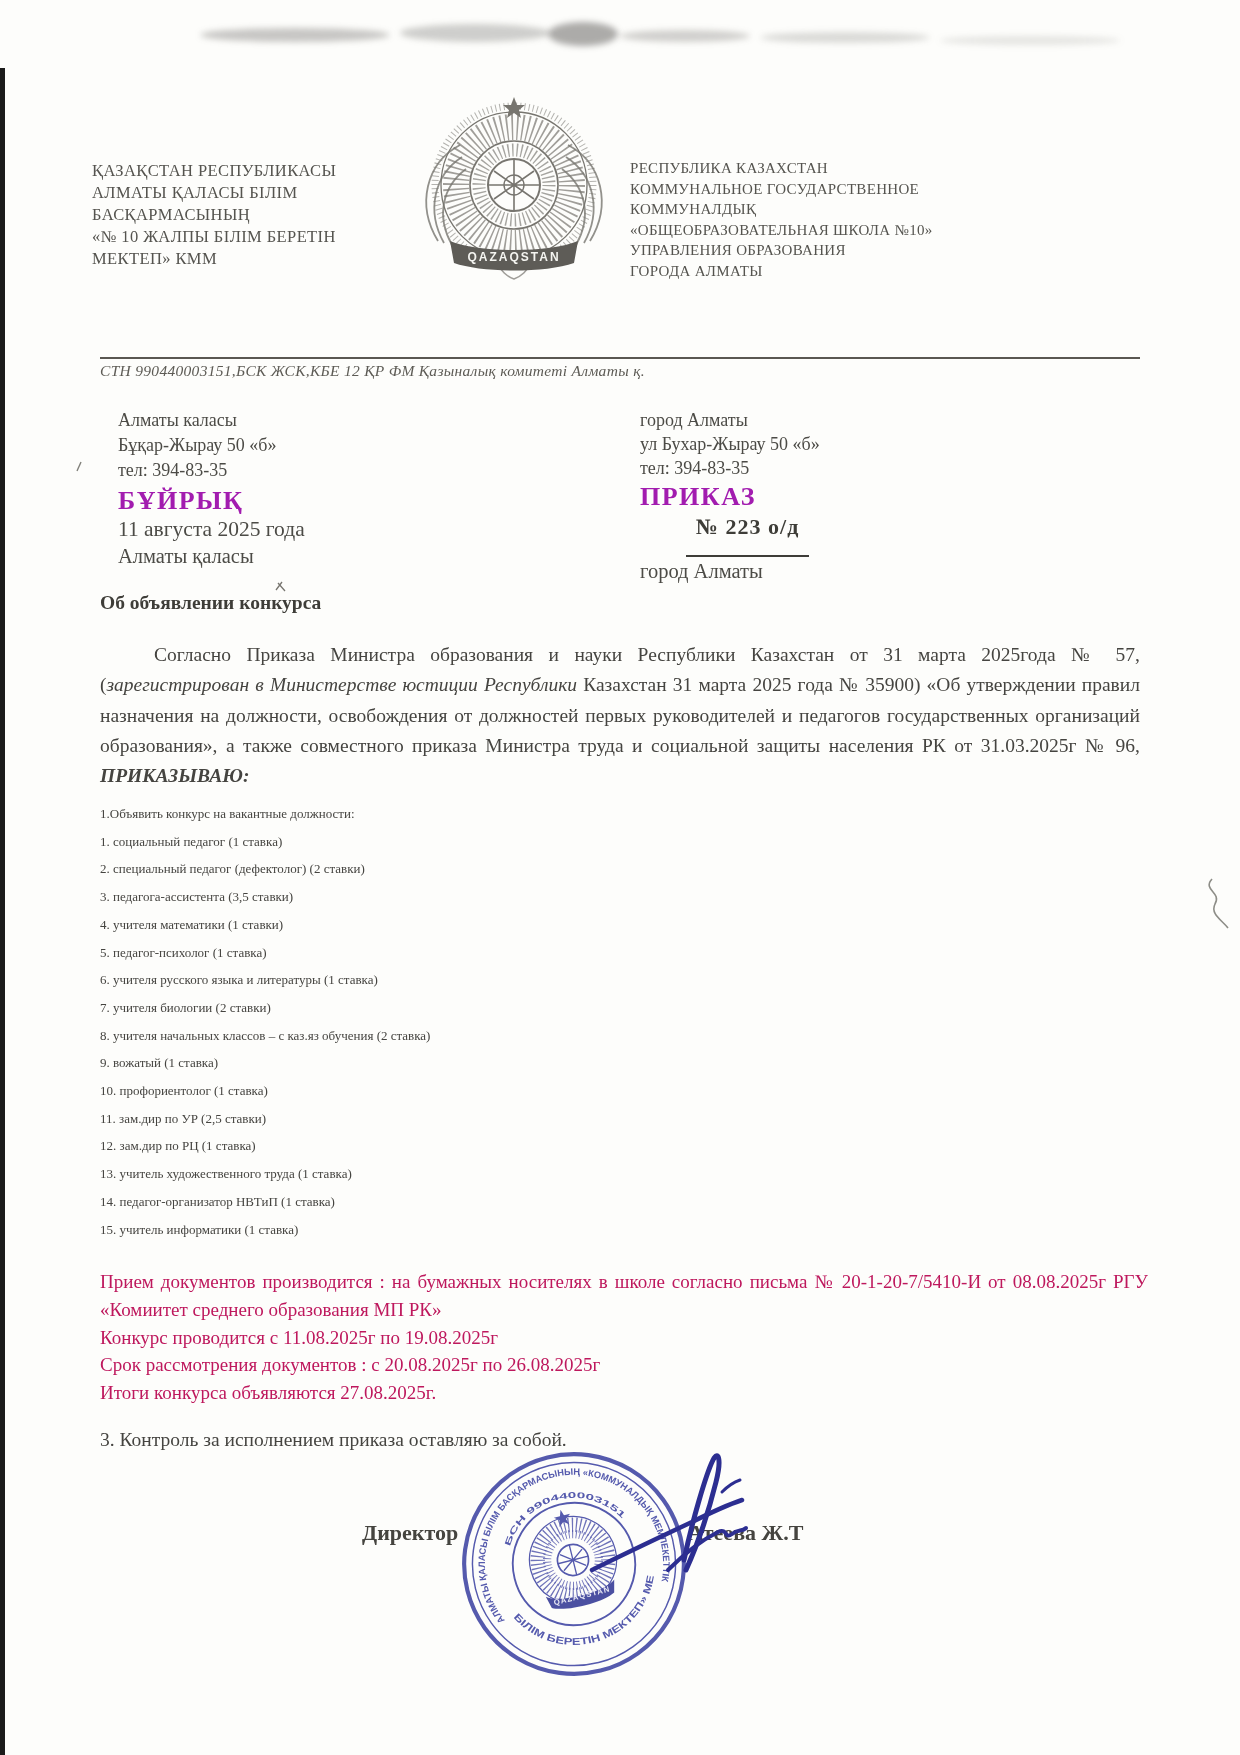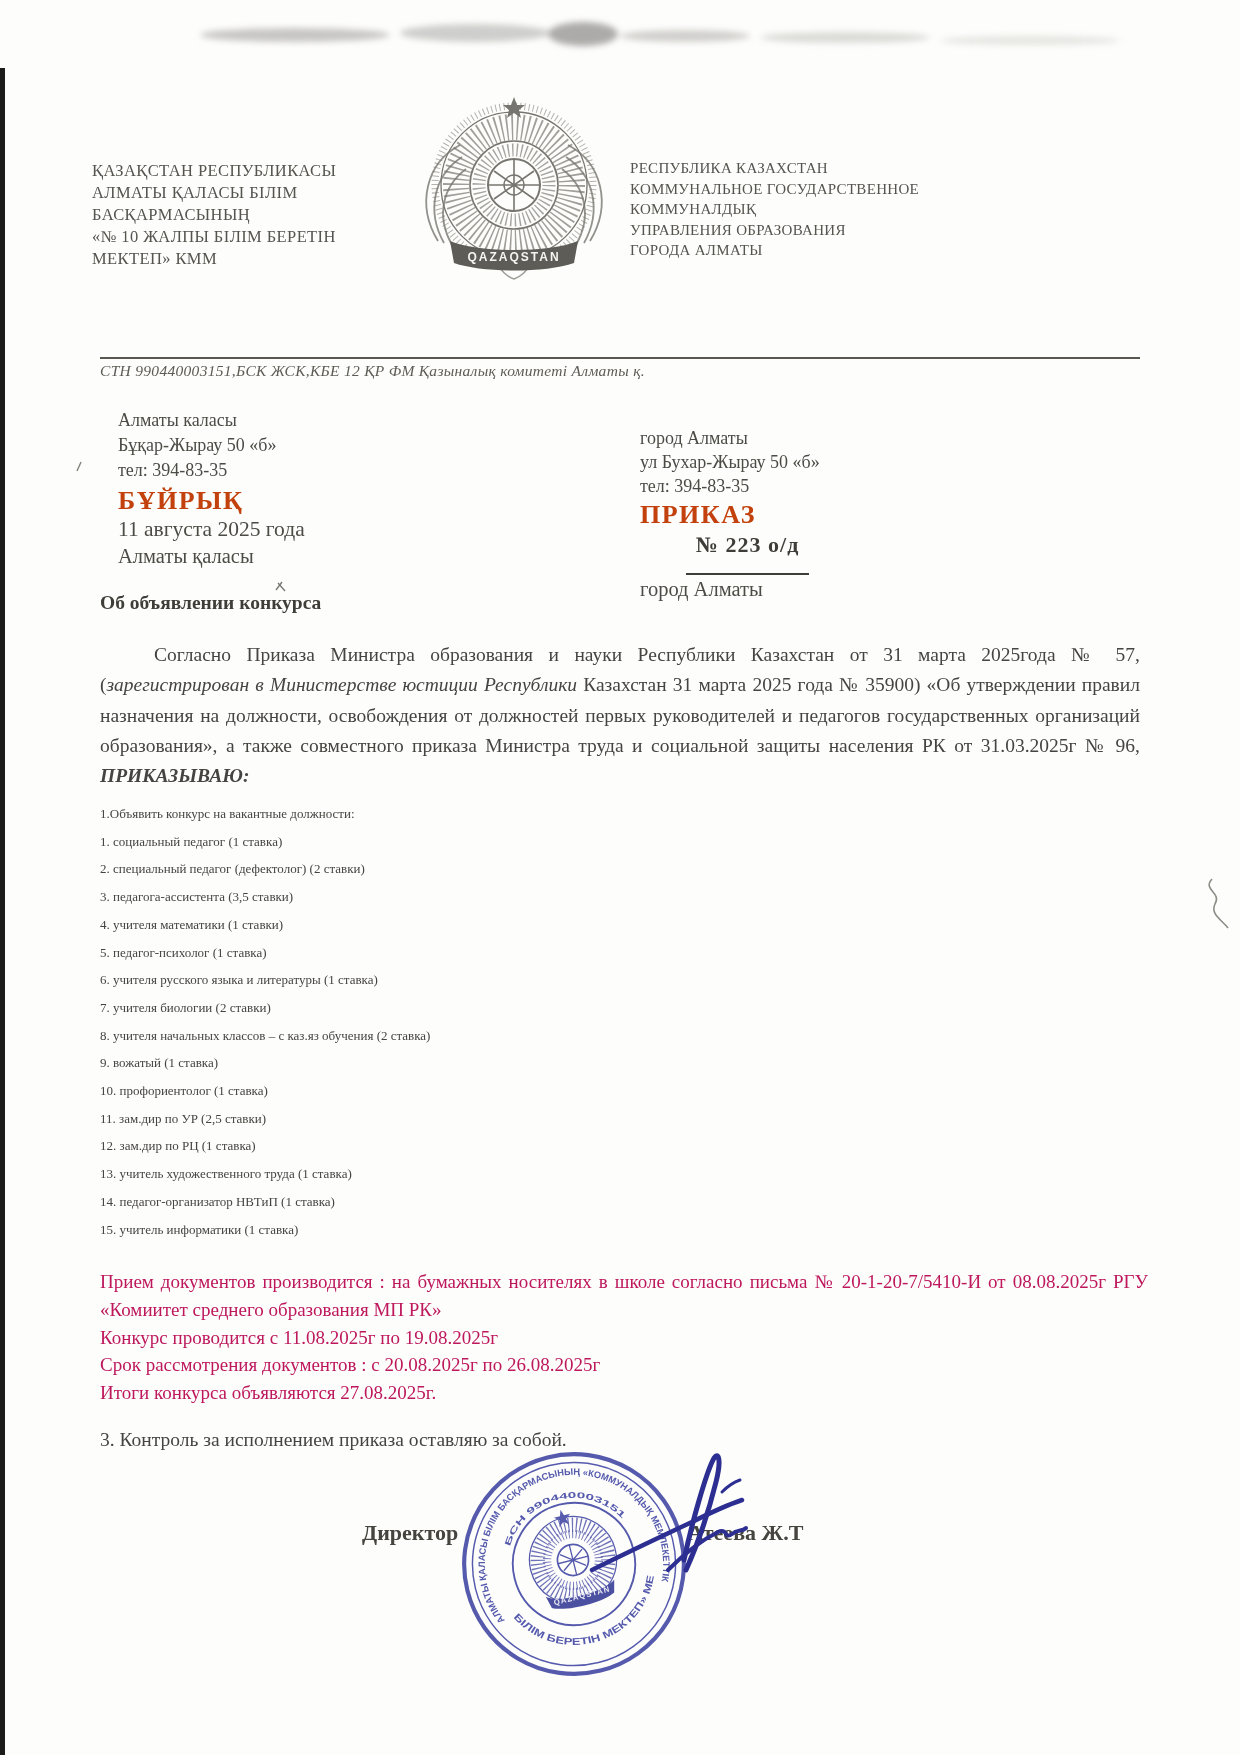--- a/index.html
+++ b/index.html
@@ -15,22 +15,22 @@
   .org-left{left:92px; top:160px; width:312px; font-size:16.5px; line-height:22px;
             letter-spacing:.4px; color:#55544f;}
   .org-right{left:630px; top:158px; width:455px; font-size:15px; line-height:20.5px;
              letter-spacing:.3px; color:#55544f;}
   
   .rule{left:100px; top:357px; width:1040px; border-top:2.5px solid #5a5751; height:0;}
   .req-line{left:100px; top:362px; width:1040px; font-style:italic; font-size:15.5px;
             color:#5d5b55; letter-spacing:.3px;}
   
   .col-left{left:118px; top:408px; width:305px; font-size:18px; line-height:25px; color:#4c4b46;}
-  .col-right{left:640px; top:426px; width:450px; font-size:18px; line-height:24px; color:#4c4b46;}
-  .doc-title{font-size:26px; font-weight:bold; letter-spacing:1.5px; margin-top:5px; color:#c2410c;}
+  .col-right{left:640px; top:408px; width:450px; font-size:18px; line-height:24px; color:#4c4b46;}
+  .doc-title{font-size:26px; font-weight:bold; letter-spacing:1.5px; margin-top:5px; color:#a21caf;}
   .date-line{font-size:21.5px; margin-top:4px;}
   .city-line{font-size:20.5px; margin-top:2px;}
   .doc-number{display:inline-block; font-size:22px; font-weight:bold; letter-spacing:1px;
               border-bottom:2.5px solid #3e3d38; padding:0 10px 16px 10px;
               transform:translateX(46px); margin-top:6px; color:#3e3d38;}
   
   .subject{left:100px; top:592px; font-size:19.5px; font-weight:bold; color:#3e3d38;}
   .preamble{left:100px; top:640px; width:1040px; font-size:19.5px; line-height:30.3px;
             text-align:justify; text-indent:54px; color:#454440;}
   .it{font-style:italic;}
@@ -114,20 +114,21 @@
     <g>
       <path d="M42,148 C70,160 142,160 170,148 L166,170 C138,180 74,180 46,170 Z" fill="#5e5c57"></path>
       <text x="106" y="168" text-anchor="middle" fill="#f4f4f0" font-family="Liberation Sans, DejaVu Sans, sans-serif" font-size="12" font-weight="bold" letter-spacing="2">QAZAQSTAN</text>
     </g>
   </svg>
 
   <div class="abs center org-right">
       <div>РЕСПУБЛИКА КАЗАХСТАН</div>
       <div>КОММУНАЛЬНОЕ ГОСУДАРСТВЕННОЕ</div>
       <div>КОММУНАЛДЫҚ</div>
+      <div>«ОБЩЕОБРАЗОВАТЕЛЬНАЯ ШКОЛА №10»</div>
       <div>УПРАВЛЕНИЯ ОБРАЗОВАНИЯ</div>
       <div>ГОРОДА АЛМАТЫ</div>
     </div>
 
   <div class="abs rule"></div>
   <div class="abs center req-line">СТН 990440003151,БСК ЖСК,КБЕ 12 ҚР ФМ Қазыналық комитеті Алматы қ.</div>
 
   <div class="abs center col-left">
     <div>
         <div>Алматы каласы</div>

